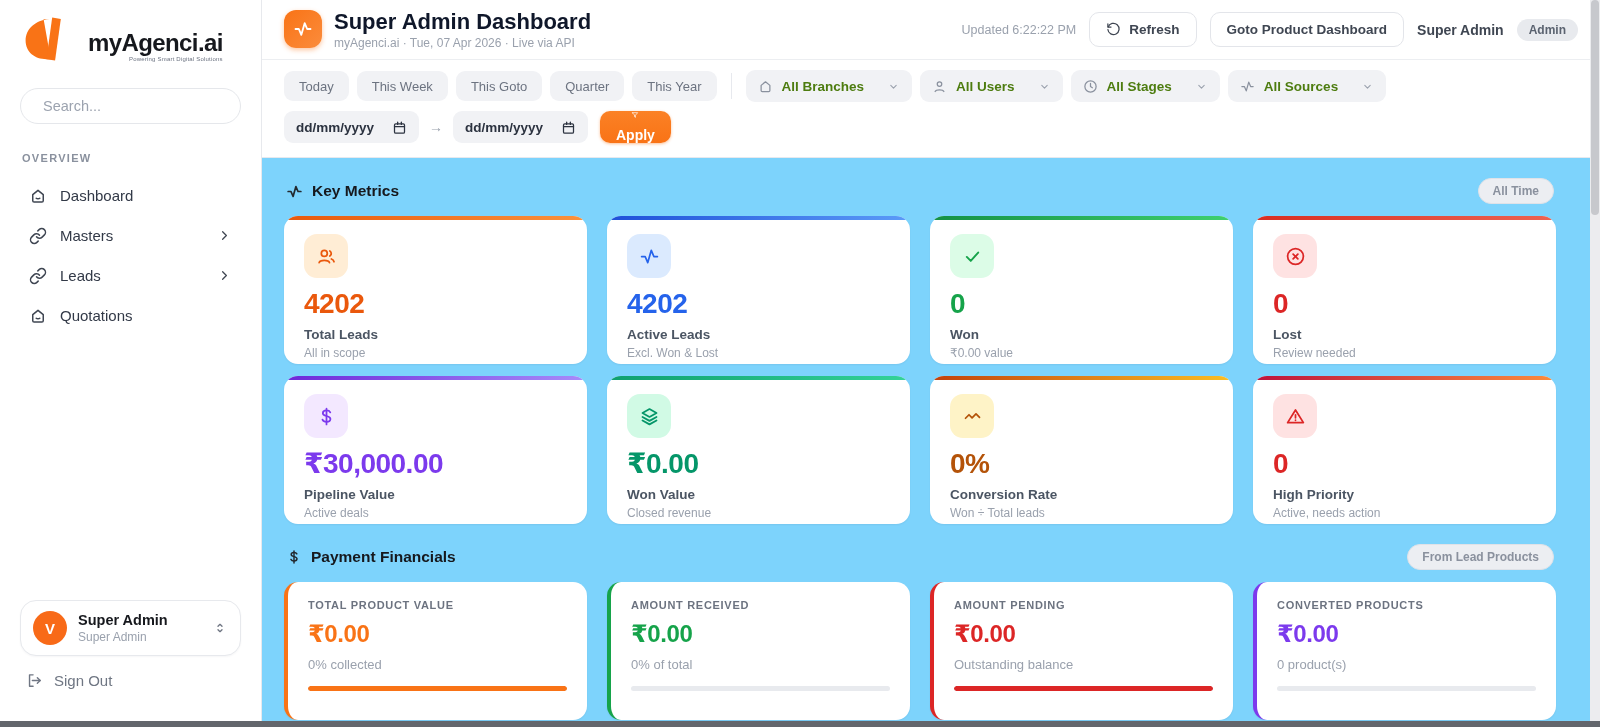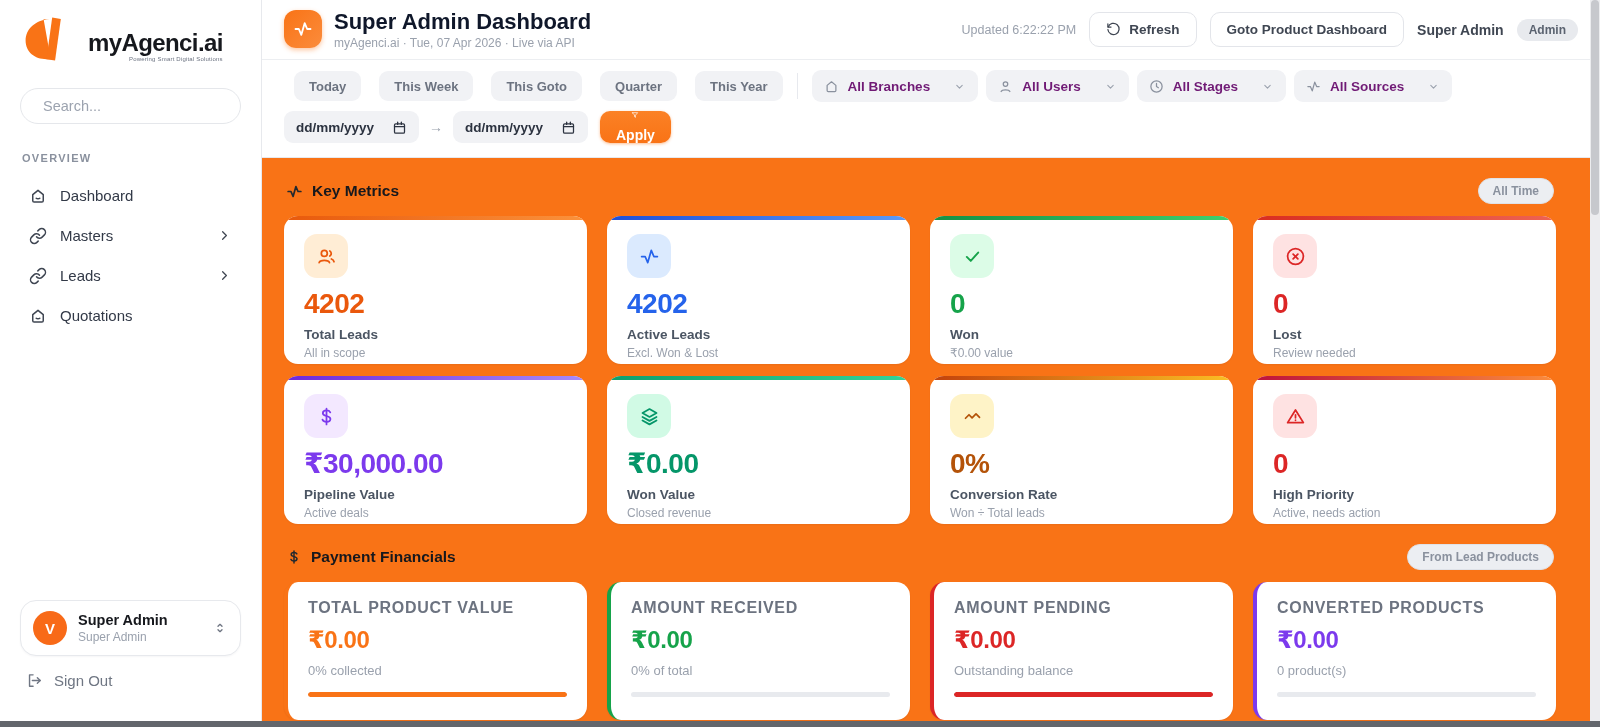--- a/index.html
+++ b/index.html
@@ -50,37 +50,37 @@
                border:1px solid #e3e5ea; border-radius:10px; font-size:13.5px; font-weight:700; color:#3f4652;
                cursor:pointer; font-family:inherit; }
   .tb-user { font-size:14px; font-weight:600; color:#3f4652; }
   .pill-badge { background:#e8eaee; border-radius:999px; padding:4px 12px; font-size:12px; font-weight:600; color:#5b6370; }
 
   
   .fbar { background:#fff; padding:10px 22px 14px; border-bottom:1px solid #e7e9ee; }
   .f-row { display:flex; align-items:center; gap:8px; }
   .f-row + .f-row { margin-top:9px; }
   .qbtn { height:30px; padding:0 15px; background:#f1f2f5; border:none; border-radius:9px;
-          font-size:13px; font-weight:700; color:#6c7380; cursor:pointer; font-family:inherit;margin-left:10px; }
+          font-size:13px; font-weight:400; color:#6c7380; cursor:pointer; font-family:inherit; }
   .vdiv { width:1px; height:26px; background:#e7e9ee; margin:0 6px; }
   .dd { height:32px; padding:0 12px; background:#f1f2f5; border:none; border-radius:9px; display:flex;
-        align-items:center; gap:9px; font-size:13.5px; font-weight:700; color:#701a75; cursor:pointer; font-family:inherit; }
+        align-items:center; gap:9px; font-size:13.5px; font-weight:700; color:#4d7c0f; cursor:pointer; font-family:inherit; }
   .dd .lead { color:#8a919e; }
   .dd .chev { color:#9aa1ad; margin-left:14px; }
   .date-box { height:32px; background:#f1f2f5; border-radius:9px; display:flex; align-items:center;
               gap:8px; padding:0 12px; color:#2c3340; }
   .date-box input { width:88px; border:none; outline:none; background:transparent; font-size:13.5px;
                     font-weight:700; color:#2c3340; font-family:inherit; }
   .arrow-sep { color:#9aa1ad; font-size:14px; padding:0 2px; }
   .apply-btn { height:32px; padding:0 16px; margin-left:4px; background:linear-gradient(180deg,#fb8125,#f97316);
                border:none; border-radius:10px; color:#fff; font-size:14px; font-weight:700; display:flex;
                align-items:center; gap:8px; cursor:pointer; font-family:inherit; box-shadow:0 1px 3px rgba(249,115,22,.45);flex-direction:column; }
 
   
-  .content { flex:1; background:#f97316; padding:14px 44px 0 22px; overflow:hidden; }
+  .content { flex:1; background:#7dd3fc; padding:14px 44px 0 22px; overflow:hidden; }
   .sec-head { display:flex; align-items:center; justify-content:space-between; margin:6px 2px 12px; }
   .sec-title { display:flex; align-items:center; gap:9px; font-size:15.5px; font-weight:800; color:#16181d; }
   .sec-title svg { color:#23292f; }
   .sec-pill { background:#eceef2; border:1px solid #dfe2e8; border-radius:999px; padding:5px 14px;
               font-size:12px; font-weight:600; color:#8a919e; }
   .grid4 { display:grid; grid-template-columns:repeat(4,1fr); gap:20px; }
   .grid4 + .grid4 { margin-top:12px; }
 
   .kpi { background:#fff; border-radius:14px; overflow:hidden; box-shadow:0 1px 2px rgba(16,24,40,.06); height:148px; }
   .kpi-bar { height:4px; }
@@ -93,21 +93,21 @@
   .bar6 { background:linear-gradient(90deg,#c2410c,#fbbf24); }
   .bar7 { background:linear-gradient(90deg,#be123c,#fb8c3c); }
   .kpi-body { padding:14px 20px 0; }
   .kpi-chip { width:44px; height:44px; border-radius:13px; display:flex; align-items:center; justify-content:center; margin-bottom:12px; }
   .kpi-value { font-size:28px; font-weight:800; letter-spacing:-0.5px; line-height:1; margin-bottom:9px; }
   .kpi-label { font-size:13.5px; font-weight:600; color:#4b5563; margin-bottom:4px; }
   .kpi-sub { font-size:12px; color:#9aa1ad; }
 
   .pay { background:#fff; border-radius:14px; border-left:4px solid #ccc; box-shadow:0 1px 2px rgba(16,24,40,.06);
          height:138px; padding:17px 20px 0; }
-  .pay-label { font-size:16px; font-weight:700; letter-spacing:.7px; color:#6c7380; margin-bottom:9px; }
+  .pay-label { font-size:11px; font-weight:700; letter-spacing:.7px; color:#6c7380; margin-bottom:9px; }
   .pay-value { font-size:24px; font-weight:800; letter-spacing:-0.4px; margin-bottom:9px; }
   .pay-sub { font-size:13px; color:#9aa1ad; margin-bottom:14px; }
   .track { height:5px; border-radius:999px; background:#e8eaee; overflow:hidden; }
   .fill { height:100%; border-radius:999px; }
 
   
   .scrollbar { position:absolute; top:0; right:0; width:10px; height:722px; background:#ececef; z-index:5; }
   .scroll-thumb { position:absolute; top:0; left:1px; width:8px; height:215px; border-radius:5px; background:#c7c8cd; }
   .bottom-strip { position:absolute; left:0; bottom:0; width:1600px; height:6px; background:#63666c; z-index:6; }
 

